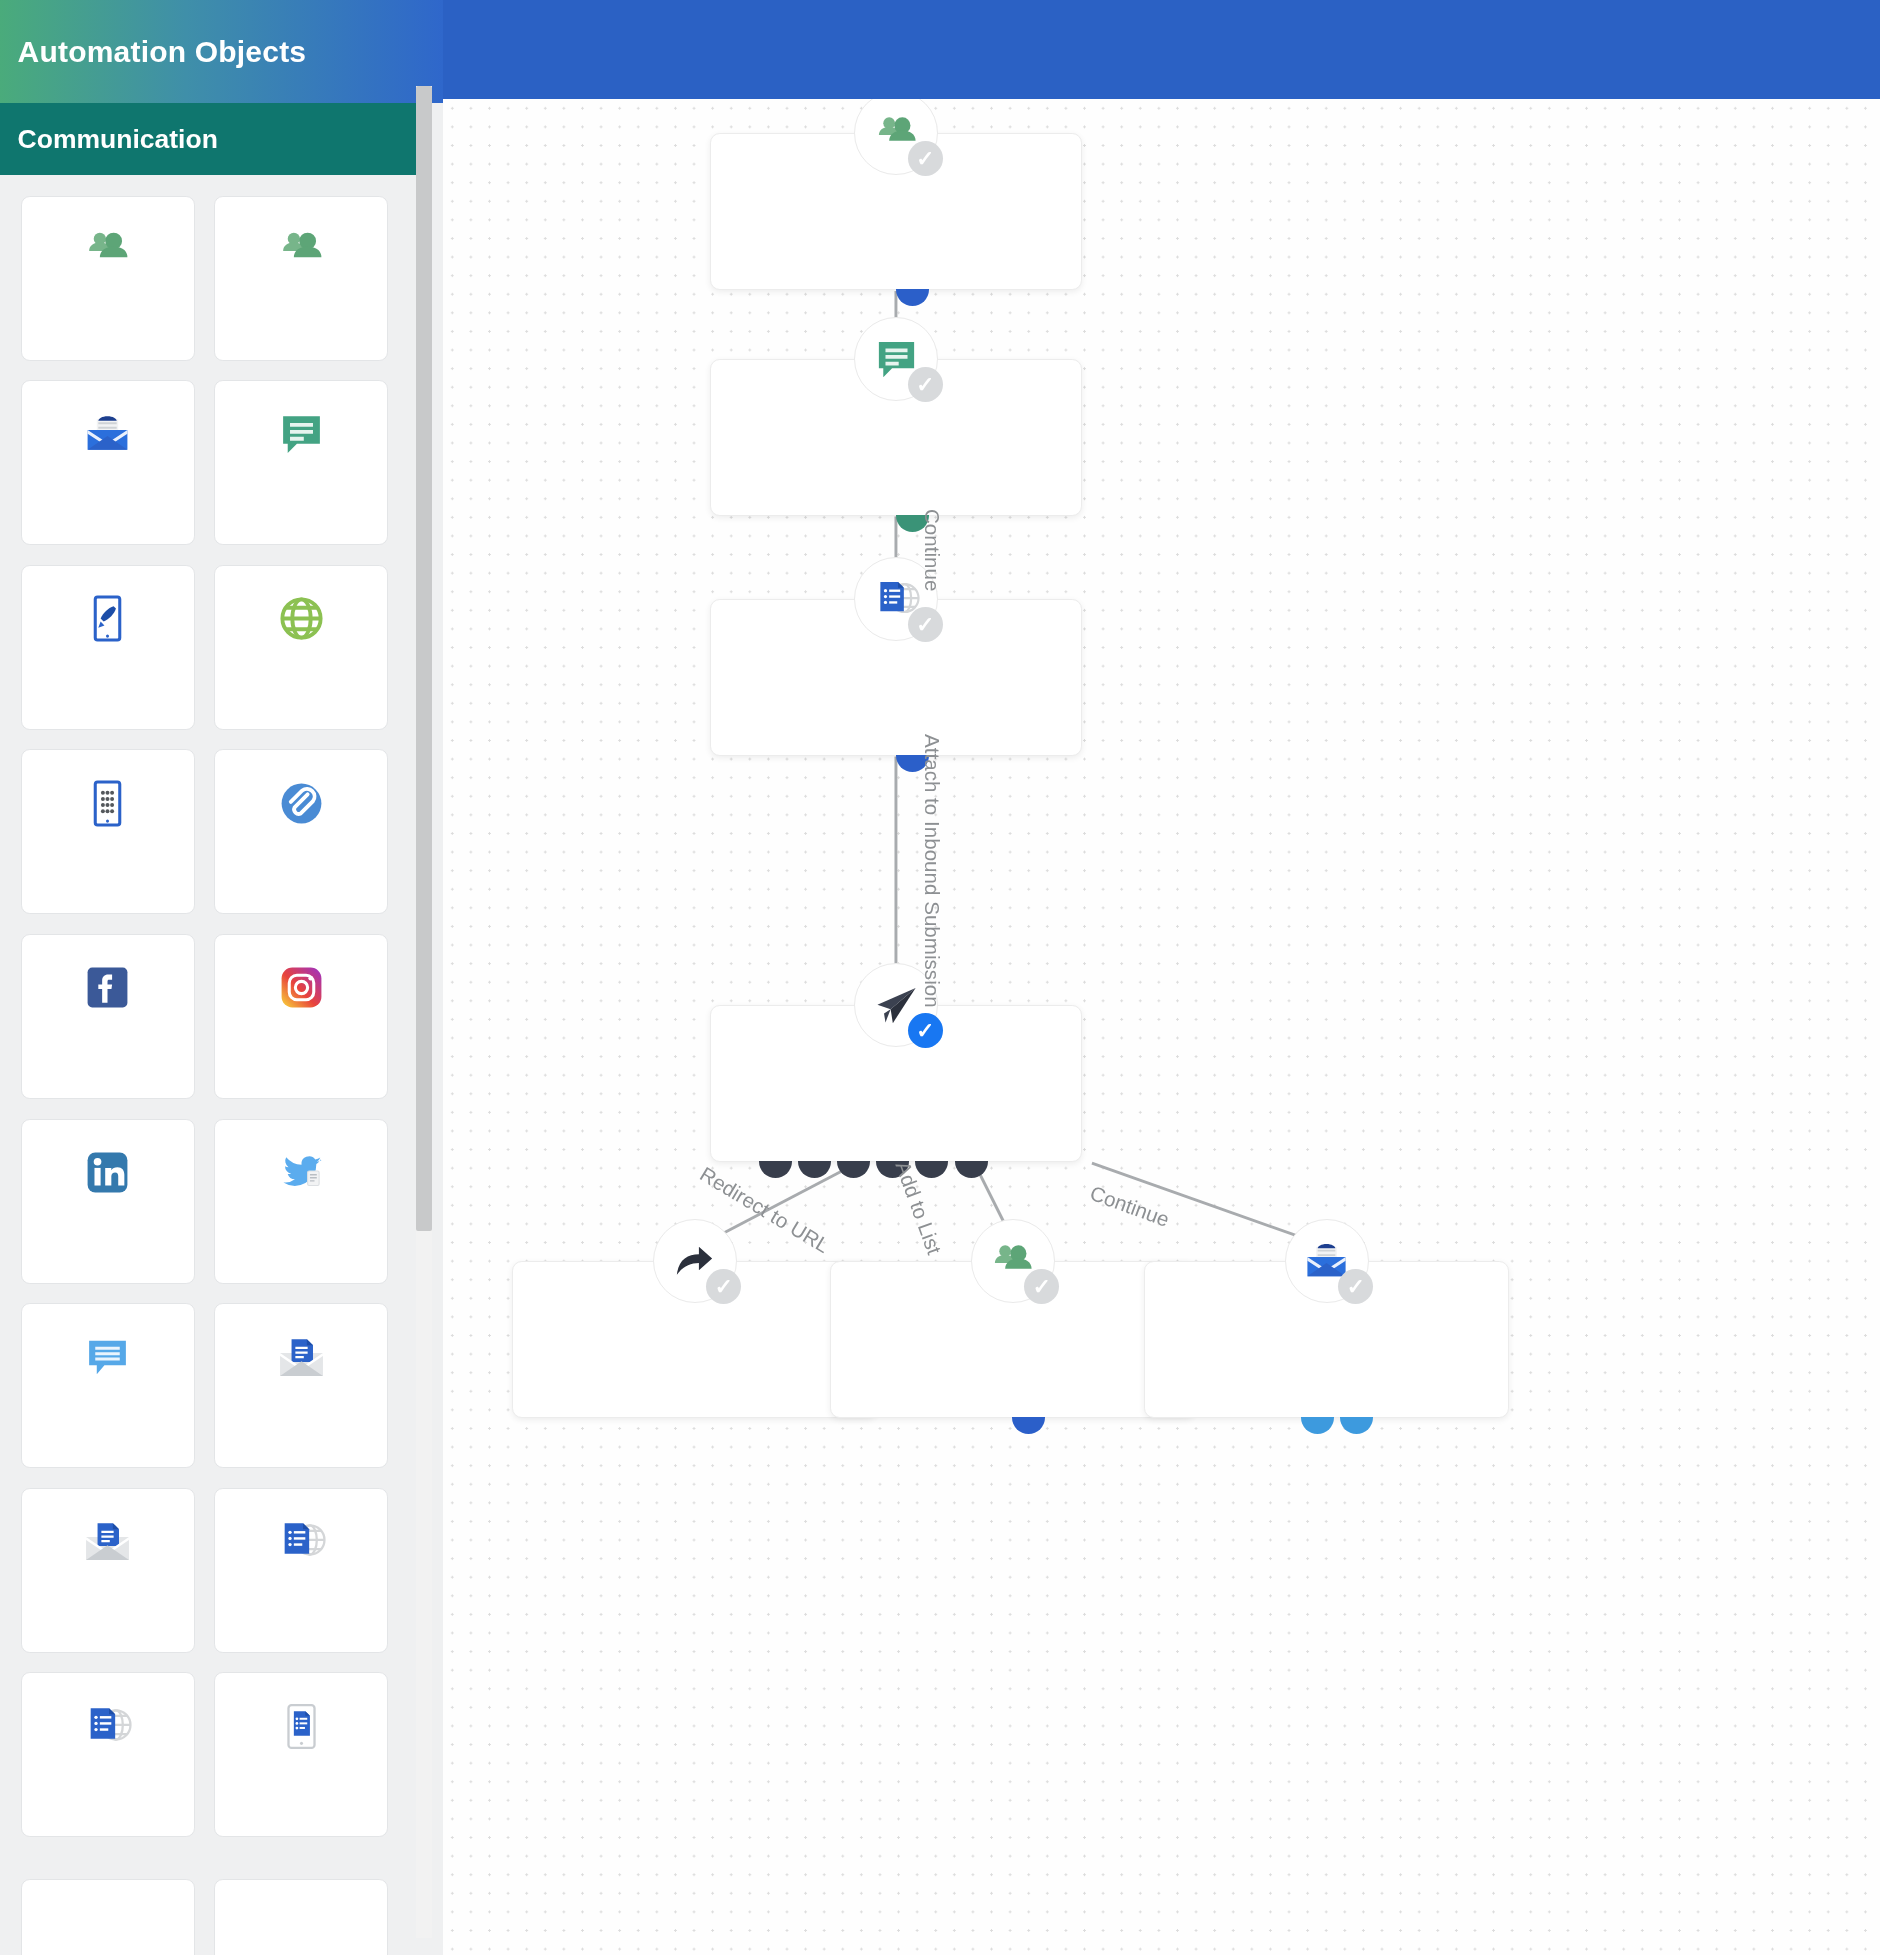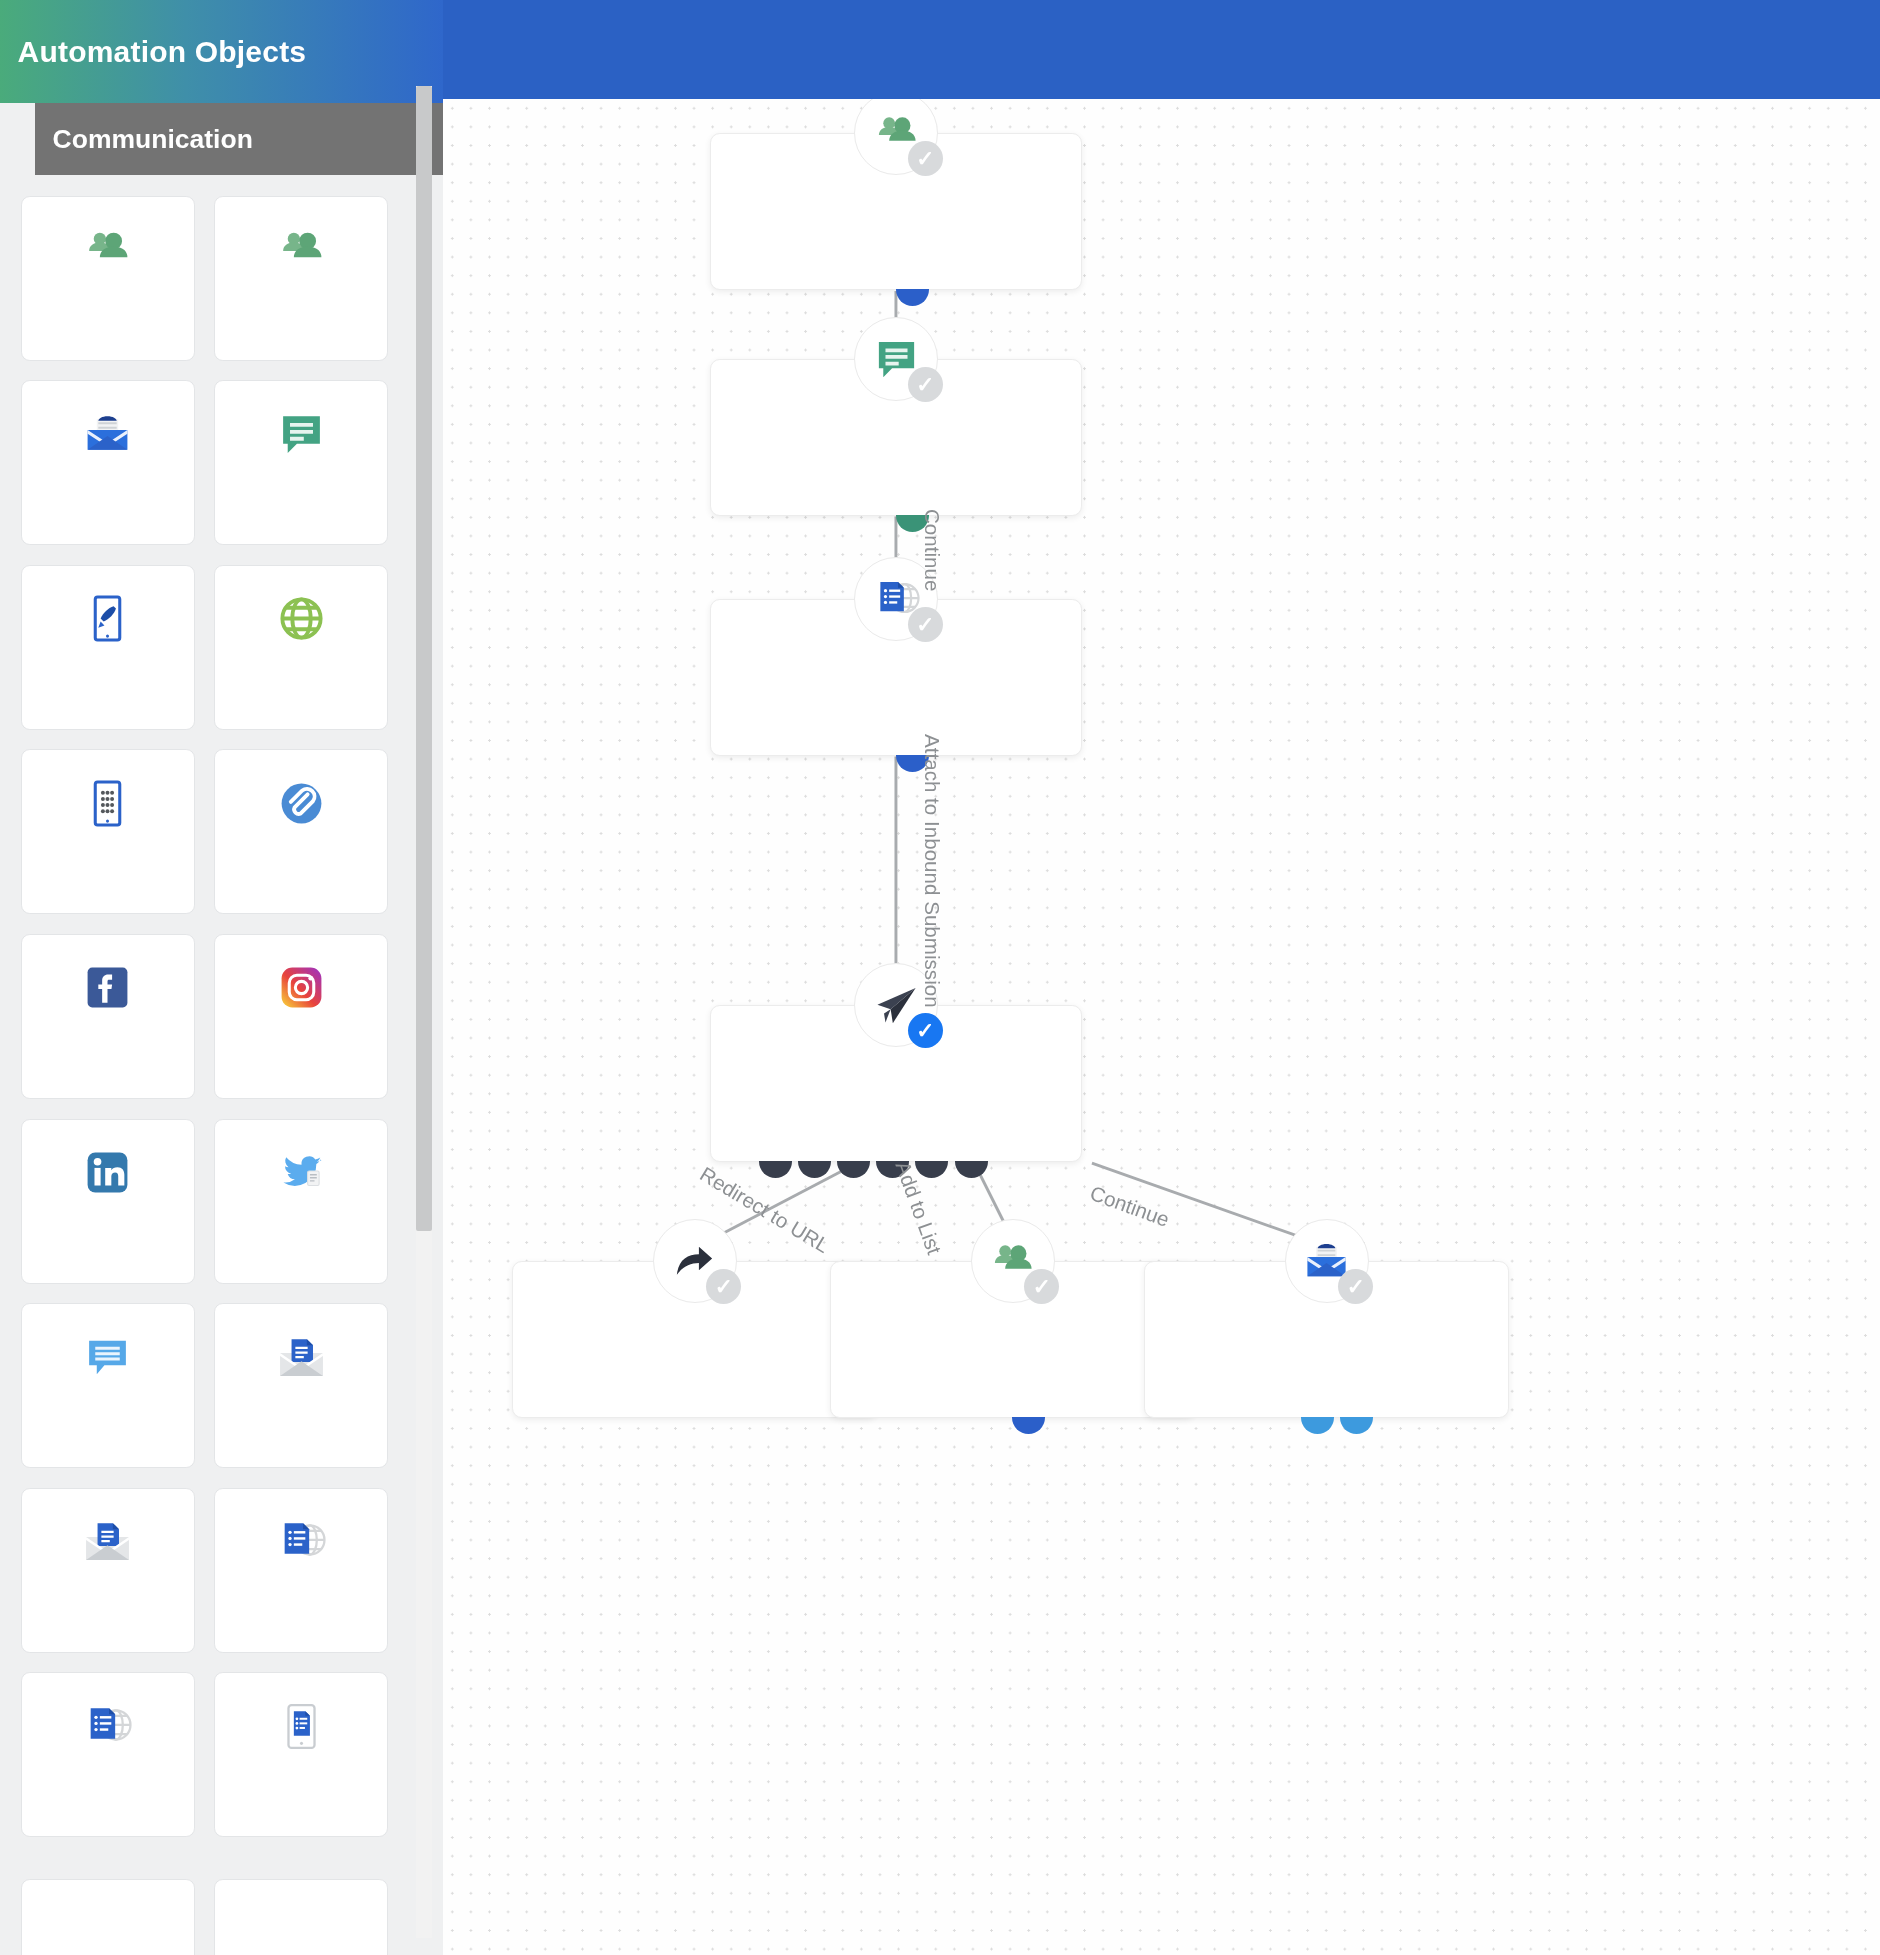--- a/index.html
+++ b/index.html
@@ -25,21 +25,21 @@
     padding-left: 17.6px;
   }
   #sidebar-header .title {
     color: #ffffff; font-size: 30px; font-weight: bold; letter-spacing: 0.2px;
   }
   .section-bar {
     width: 430px; height: 72px;
     display: flex; align-items: center; padding-left: 17.6px;
     color: #ffffff; font-size: 26.5px; font-weight: bold;
   }
-  .section-bar.communication { background: #737373; margin-left: 35px; }
+  .section-bar.communication { background: #0f766e; }
   .section-bar.triggers { background: #e8852e; }
 
   .tile-grid {
     display: grid; grid-template-columns: 174px 174px;
     gap: 19.6px 19.6px;
     padding: 20.6px 0 20.6px 20.6px;
     width: 430px;
   }
   .tile {
     width: 174px; height: 165px;

